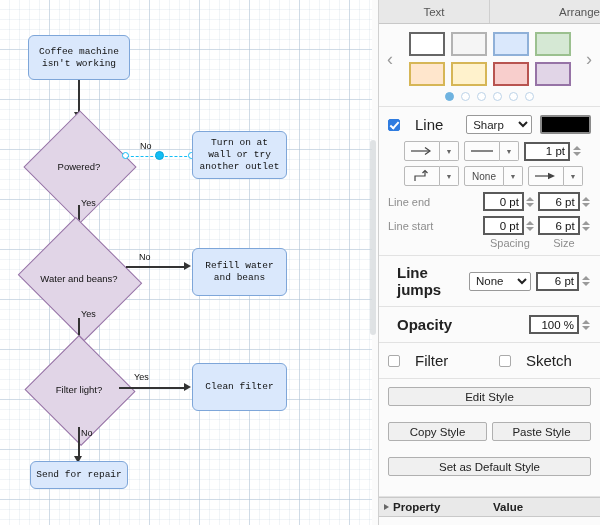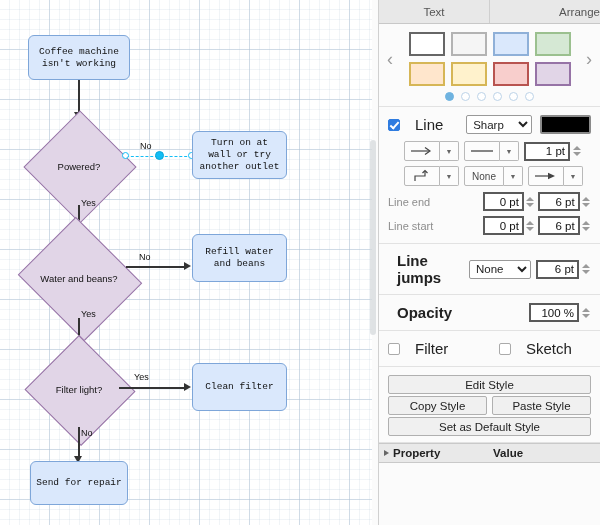--- a/index.html
+++ b/index.html
@@ -156,21 +156,21 @@
   .spin i{
     display:block;width:0;height:0;border-left:4px solid transparent;border-right:4px solid transparent;
     margin:1px auto;
   }
   .spin i.up{border-bottom:4px solid #9a9a9a;}
   .spin i.dn{border-top:4px solid #9a9a9a;}
 
   .pbtn{
     border:1px solid #b0b0b0;background:#f0f0f0;border-radius:2px;
     height:19px;display:flex;align-items:center;justify-content:center;
-    font-size:11.5px;color:#222;cursor:pointer;box-sizing:border-box;margin-bottom:2px;
+    font-size:11.5px;color:#222;cursor:pointer;box-sizing:border-box;margin-bottom:16px;
   }
   #prop-head{
     display:flex;align-items:center;height:20px;background:#e9e9e9;
     border-top:1px solid #c9c9c9;border-bottom:1px solid #c9c9c9;
     font-size:11.5px;font-weight:bold;color:#222;box-sizing:border-box;
   }
   #prop-tri{
     width:14px;display:flex;align-items:center;justify-content:center;
   }
   #prop-tri b{
@@ -213,21 +213,21 @@
 
     <div class="diamond-wrap" style="left:33px;top:238px;width:92px;height:80px;">
       <div class="diamond-shape"></div>
       <div class="diamond-label">Water and beans?</div>
     </div>
 
     <div class="edge-line-h" style="left:126px;top:266px;width:60px;"></div>
     <div class="arrow-right" style="left:184px;top:262px;"></div>
     <div class="edge-label" style="left:139px;top:252px;">No</div>
 
-    <div class="node rect" style="left:192px;top:234px;width:95px;height:48px;">
+    <div class="node rect" style="left:192px;top:248px;width:95px;height:48px;">
       <span>Refill water and beans</span>
     </div>
 
     <div class="edge-line-v" style="left:78px;top:318px;height:33px;"></div>
     <div class="arrow-down" style="left:74px;top:348px;"></div>
     <div class="edge-label" style="left:81px;top:309px;">Yes</div>
 
     <div class="diamond-wrap" style="left:40px;top:352px;width:78px;height:75px;">
       <div class="diamond-shape"></div>
       <div class="diamond-label">Filter light?</div>
@@ -238,21 +238,21 @@
     <div class="edge-label" style="left:134px;top:372px;">Yes</div>
 
     <div class="node rect" style="left:192px;top:363px;width:95px;height:48px;">
       <span>Clean filter</span>
     </div>
 
     <div class="edge-line-v" style="left:78px;top:427px;height:32px;"></div>
     <div class="arrow-down" style="left:74px;top:456px;"></div>
     <div class="edge-label" style="left:81px;top:428px;">No</div>
 
-    <div class="node rect" style="left:30px;top:461px;width:98px;height:44px;">
+    <div class="node rect" style="left:30px;top:461px;width:98px;height:28px;">
       <span>Send for repair</span>
     </div>
   </div>
 
   <div id="canvas-gap"></div>
   <div id="vscroll"></div>
 
   <div id="panel">
 
     <div id="tabs">
@@ -373,20 +373,25 @@
             <i class="up"></i>
             <i class="dn"></i>
           </div>
         <div class="num" style="width:43px;margin-left:3px;">6 pt</div>
         <div class="spin">
             <i class="up"></i>
             <i class="dn"></i>
           </div>
       </div>
 
+      <div class="row" style="margin-bottom:0;">
+        <span style="width:100px;"></span>
+        <span class="lbl-grey" style="width:57px;text-align:center;">Spacing</span>
+        <span class="lbl-grey" style="width:57px;text-align:center;">Size</span>
+      </div>
     </div>
 
     <div class="sect" style="padding:8px 9px;">
       <div class="row" style="margin-bottom:0;">
         <span class="lbl" style="flex:1;font-weight:bold;">Line jumps</span>
         <select class="ctl" style="width:62px;">
           <option>None</option>
         </select>
         <div class="num" style="width:43px;margin-left:5px;">6 pt</div>
         <div class="spin">

